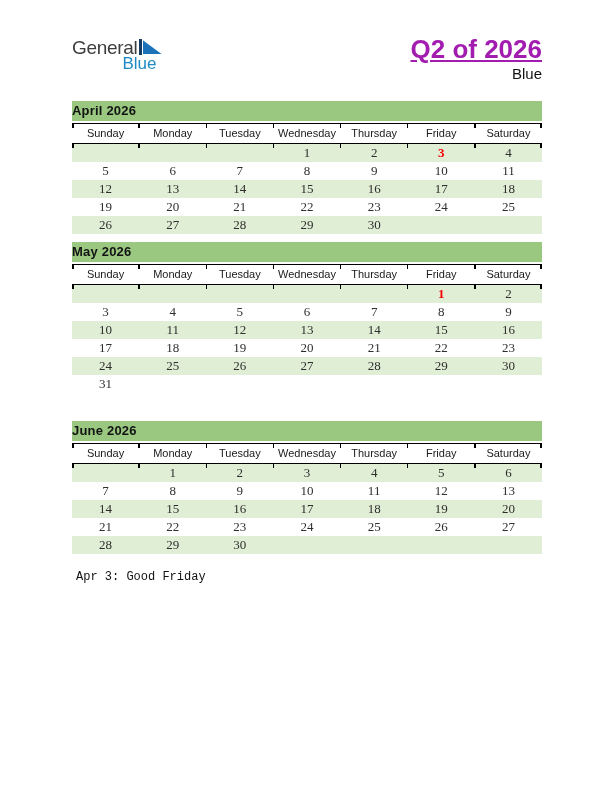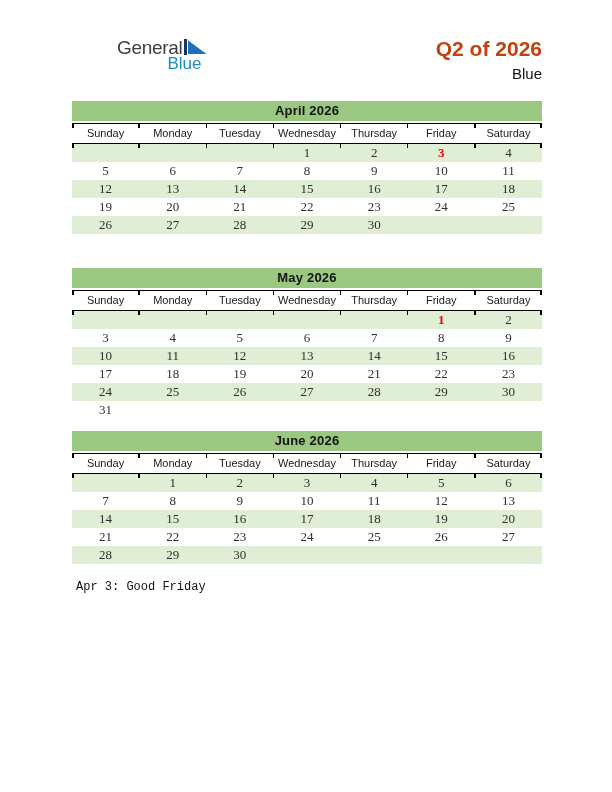--- a/index.html
+++ b/index.html
@@ -10,40 +10,40 @@
     box-sizing:border-box;
     padding:38px 70px 0 72px;
     font-family:"Liberation Sans", sans-serif;
     overflow:hidden;
   }
 
   
   .top { display:flex; justify-content:space-between; align-items:flex-start; height:48px; }
   .logo { display:inline-block; }
   .logo-row { display:flex; align-items:flex-start; }
-  .logo-general { font-size:19px; color:#3d3d3d; letter-spacing:-0.3px; line-height:19px;margin-left:45px; }
+  .logo-general { font-size:19px; color:#3d3d3d; letter-spacing:-0.3px; line-height:19px; }
   .logo-flag { position:relative; width:25px; height:18px; margin-left:1px; display:inline-block; }
   .flag-pole { position:absolute; left:0; top:1px; width:3px; height:16px; background:var(--pole-blue); }
   .flag-tri  { position:absolute; left:4px; top:2px; width:19px; height:14px; background:var(--tri-blue);
                clip-path:polygon(0 0, 0 100%, 100% 100%); }
   .logo-blue { font-size:17px; color:var(--logo-blue); line-height:17px; margin-top:-2px;
                text-align:right; padding-right:7px; }
   .titles { text-align:right; }
-  .q-title { font-size:21px; font-weight:bold; color:#c2410c; line-height:22px; }
+  .q-title { font-size:26px; font-weight:bold; color:#a21caf; line-height:22px;text-decoration:underline; }
   .region  { font-size:15px; color:#111; margin-top:5px; }
 
   
   #calendars { margin-top:15px; }
-  .month + .month { margin-top:34px; }
-  .month:nth-of-type(3) { margin-top:12px; }
+  .month + .month { margin-top:8px; }
+  .month:nth-of-type(3) { margin-top:28px; }
 
   .month-title {
     background:var(--green);
     height:20px; line-height:20px;
-    text-align:center; font-size:13px; font-weight:bold; color:#131313;
+    font-size:13px; font-weight:bold; color:#131313;
     letter-spacing:0.2px;
   }
   .weekday-row {
     margin-top:2px;
     display:flex;
     border-top:1.5px solid #000;
     border-bottom:1.5px solid #000;
     height:19px;
   }
   .weekday-cell {

